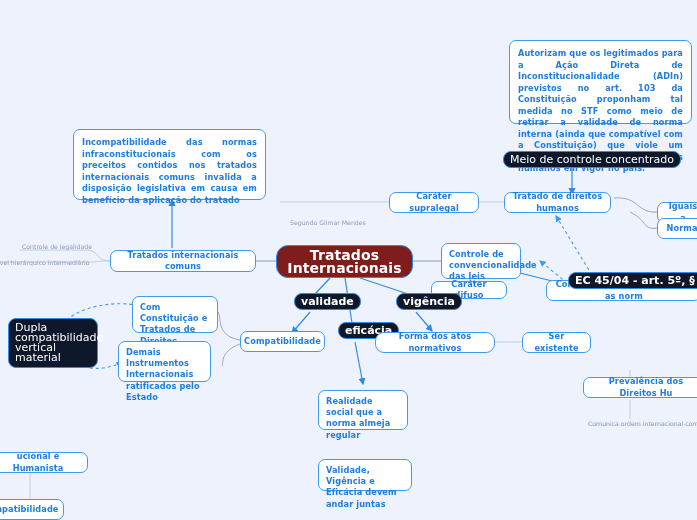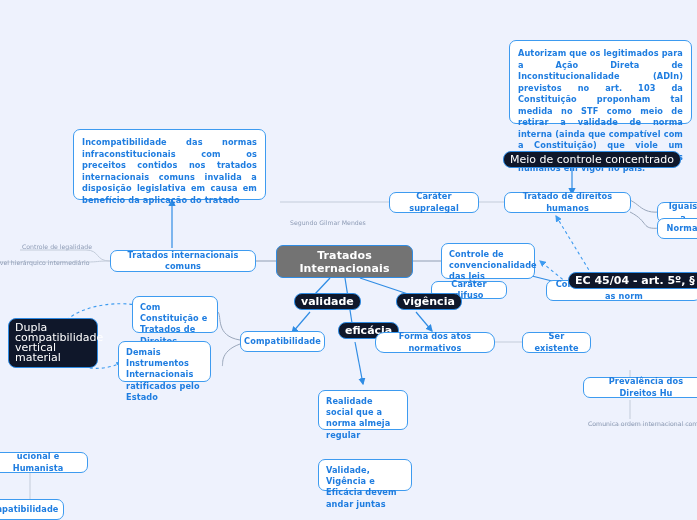--- a/index.html
+++ b/index.html
@@ -19,26 +19,26 @@
     border-radius:7px;
     background:#ffffff;
     color:#1f7de0;
     font-weight:bold;
     font-size:8.2px;
     line-height:11.2px;
     padding:5px 7px;
     letter-spacing:.1px;
   }
   .node.root{
-    background:#737373;
+    background:#7f1d1d;
     border-color:#2f8ce4;
     color:#ffffff;
-    font-size:11px;
+    font-size:14px;
     line-height:13px;
-    border-radius:7px;
+    border-radius:12px;
     display:flex;align-items:center;justify-content:center;
     text-align:center;
   }
   .node.center-text{display:flex;align-items:center;justify-content:center;text-align:center;}
   .node.justify{text-align:justify;}
   .chip{
     position:absolute;
     box-sizing:border-box;
     background:#0f172a;
     border:1px solid #2f8ce4;
@@ -144,33 +144,33 @@
   </div>
 
   <div class="node root" style="left:276px;top:245px;width:137px;height:33px;">
     <span>Tratados Internacionais</span>
   </div>
 
   <div class="node center-text" style="left:389px;top:192px;width:90px;height:21px;">
     <span>Caráter supralegal</span>
   </div>
 
-  <div class="node center-text" style="left:504px;top:192px;width:127px;height:21px;">
+  <div class="node center-text" style="left:504px;top:192px;width:107px;height:21px;">
     <span>Tratado de direitos humanos</span>
   </div>
 
   <div class="node center-text" style="left:657px;top:202px;width:52px;height:21px;">
     <span>Iguais a</span>
   </div>
 
   <div class="node center-text" style="left:657px;top:218px;width:55px;height:21px;">
     <span>Normas</span>
   </div>
 
-  <div class="node" style="left:441px;top:243px;width:94px;height:36px;padding:5px 7px;">
+  <div class="node" style="left:441px;top:243px;width:80px;height:36px;padding:5px 7px;">
     <span>Controle de convencionalidade das leis</span>
   </div>
 
   <div class="node center-text" style="left:431px;top:281px;width:76px;height:18px;">
     <span>Caráter difuso</span>
   </div>
 
   <div class="node center-text" style="left:546px;top:280px;width:155px;height:21px;justify-content:flex-start;padding-left:8px;">
     <span>Compatibilizar verticalmente as norm</span>
   </div>

